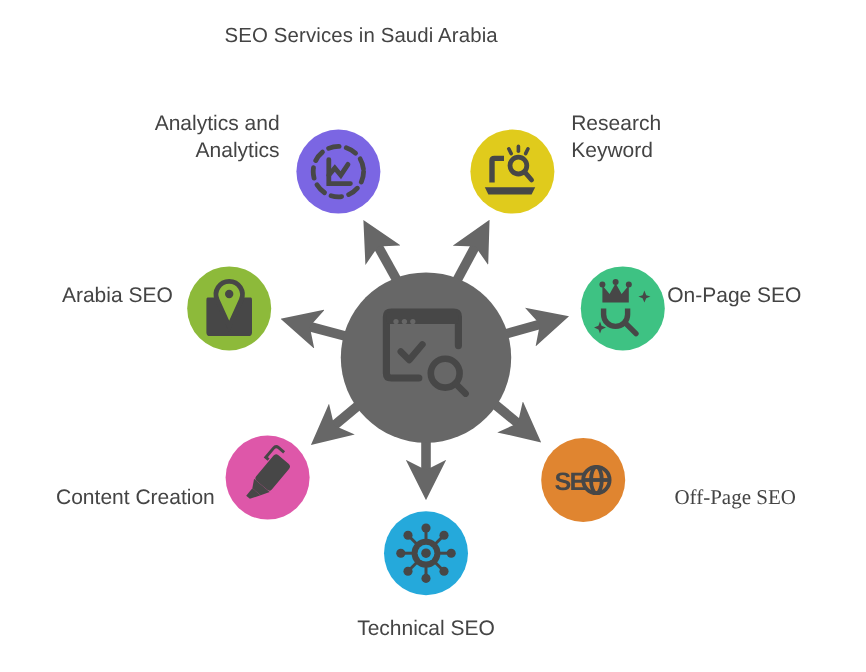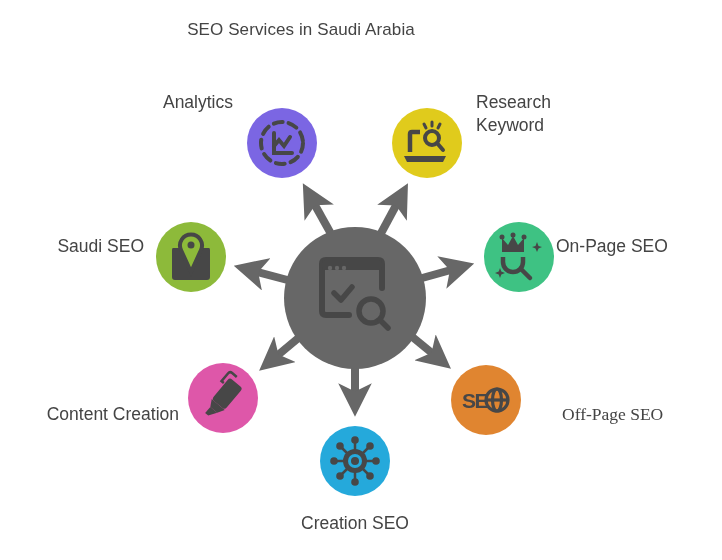--- a/index.html
+++ b/index.html
@@ -138,23 +138,24 @@
     <circle cx="191" cy="257" r="35" fill="#8DBA3A"></circle>
     <g>
       <path d="M173,248 L180,248 L191,272 L202,248 L209,248 Q210,248 210,250 L210,277 Q210,280 207,280 L175,280 Q172,280 172,277 L172,250 Q172,248 173,248 Z" fill="#474747"></path>
       <path d="M191,272 L181,250 A11,11 0 1 1 201,250 Z" fill="none" stroke="#474747" stroke-width="4"></path>
       <circle cx="191" cy="245" r="3.5" fill="#474747"></circle>
     </g>
   </g>
 </svg>
 
 <div class="label right" style="right:489px; top:91px;">
+  <div>Analytics and</div>
   <div>Analytics</div>
 </div>
 <div class="label left" style="left:476px; top:91px;">
   <div>Research</div>
   <div>Keyword</div>
 </div>
 <div class="label left" style="left:556px; top:235px;">On-Page SEO</div>
 <div class="label left" style="left:562px; top:403px;font-family:Liberation Serif, serif;">Off-Page SEO</div>
-<div class="label center" style="left:255px; width:200px; top:512px;">Creation SEO</div>
+<div class="label center" style="left:255px; width:200px; top:512px;">Technical SEO</div>
 <div class="label right" style="right:543px; top:403px;text-align:right;">Content Creation</div>
-<div class="label right" style="right:578px; top:235px;">Saudi SEO</div>
+<div class="label right" style="right:578px; top:235px;">Arabia SEO</div>
 
 </body></html>

